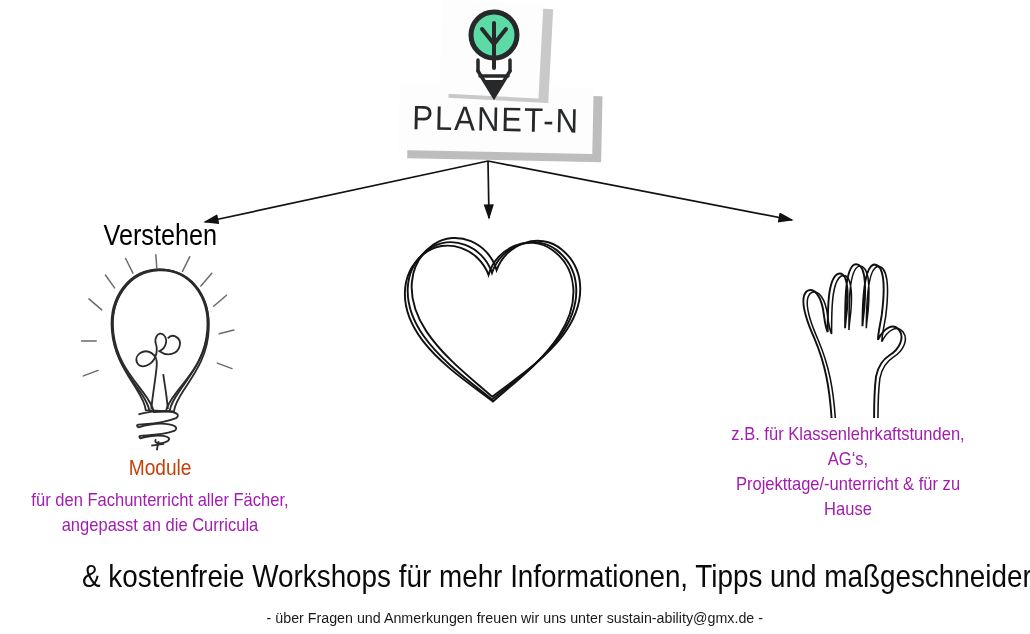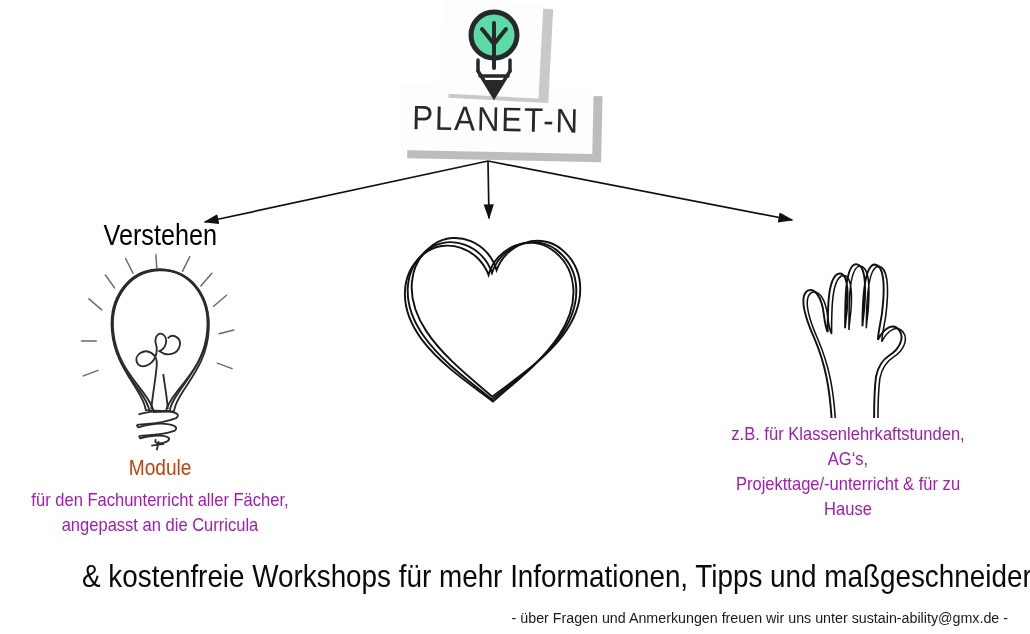--- a/index.html
+++ b/index.html
@@ -42,21 +42,21 @@
   .col-icon{height:198px;margin-top:2px;display:flex;align-items:center;justify-content:center;}
   .col-title{font-size:22px;color:#c2410c;line-height:32px;margin-top:0px;white-space:nowrap;}
   .col-desc{font-size:19px;line-height:25px;color:#a21caf;white-space:pre-line;margin-top:3px;width:100%;}
 
   
   .footer-highlight{
     position:absolute;left:0;top:558px;width:1030px;text-align:center;
     font-size:32px;font-weight:500;color:#0a0a0a;white-space:nowrap;
   }
   .footer-contact{
-    position:absolute;left:0;top:609px;width:1030px;text-align:right;
+    position:absolute;left:0;top:609px;width:1030px;text-align:center;
     font-size:15.5px;color:#1a1a1a;white-space:nowrap;
   }
   svg{display:block;}
 </style>
 </head>
 <body>
 
 <div class="logo-wrap">
   <div class="logo-card-bottom">
     <div class="brand">PLANET-N</div>

